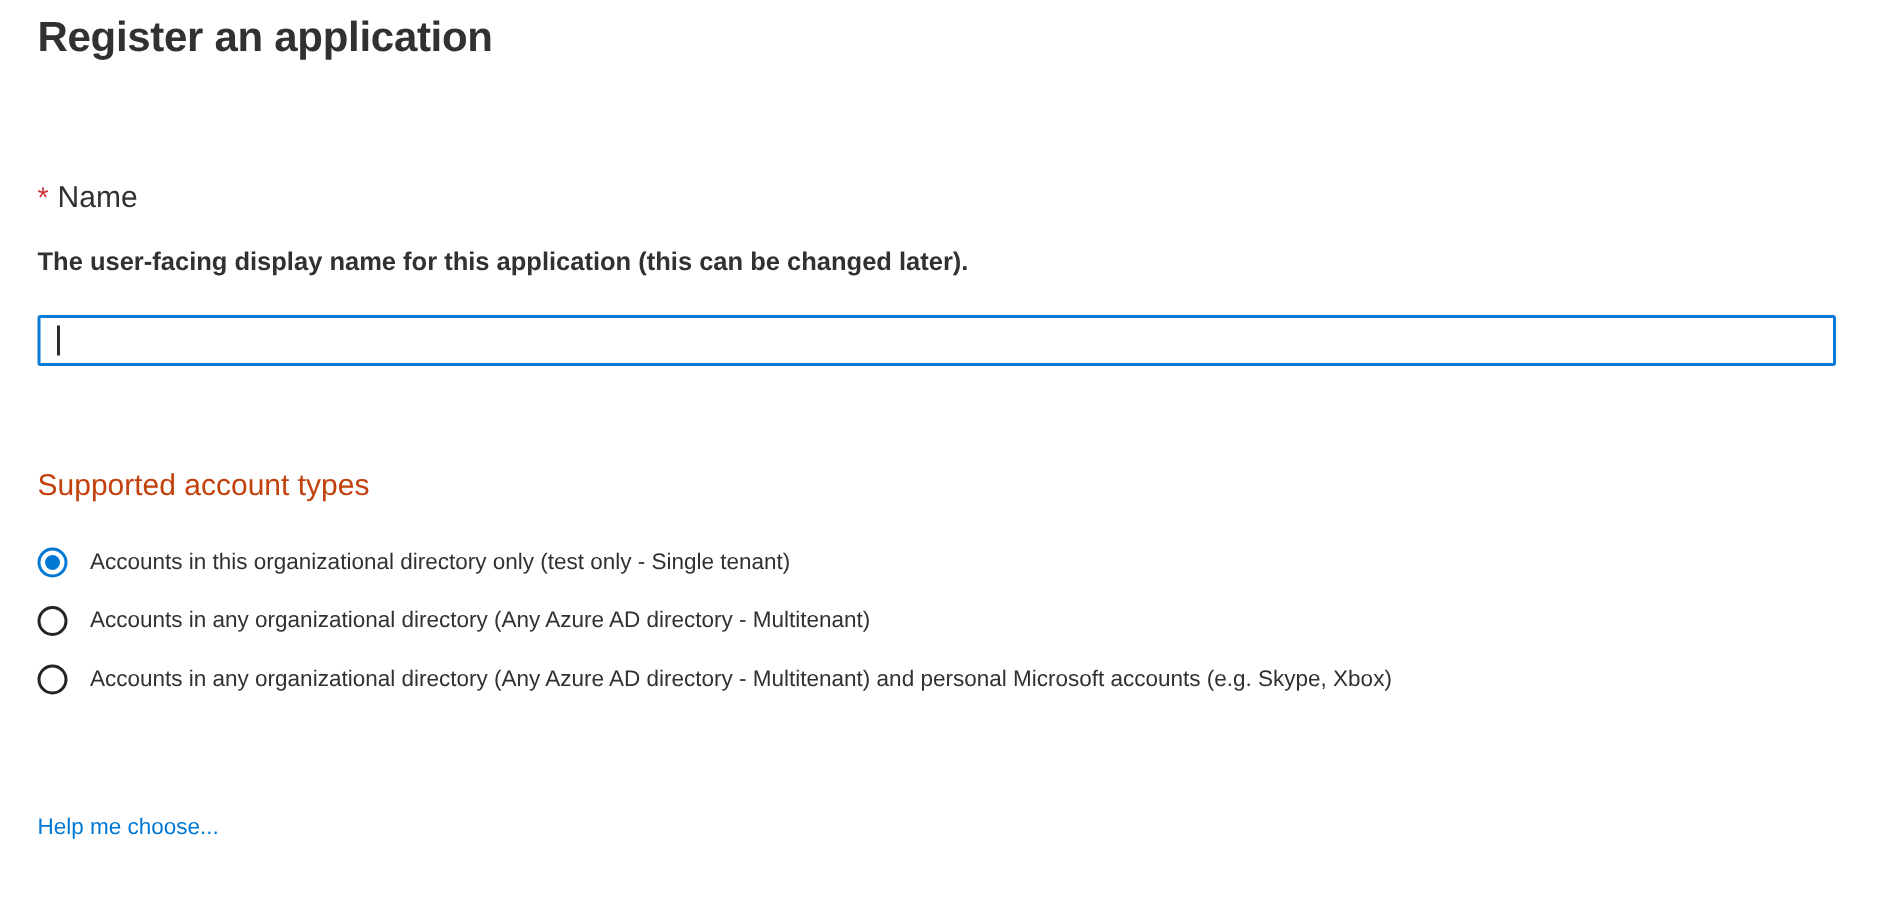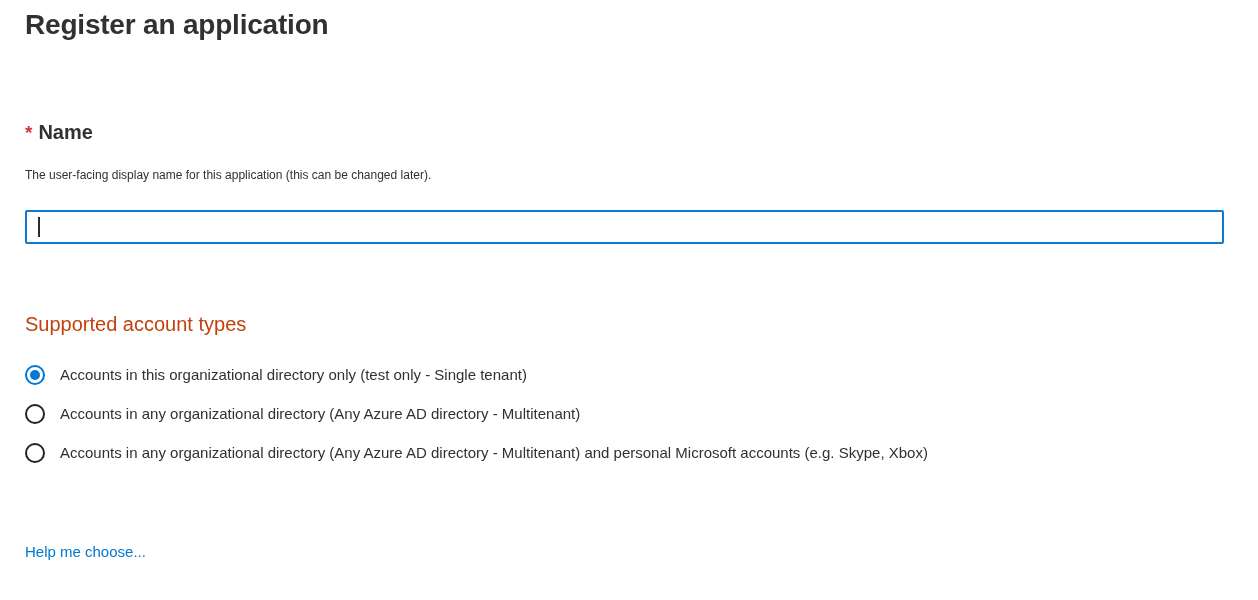--- a/index.html
+++ b/index.html
@@ -20,33 +20,34 @@
     line-height: 36px;
     font-weight: 600;
     color: #323130;
     margin: 0;
     letter-spacing: -0.2px;
   }
   .field-label {
     margin-top: 76px;
     font-size: 20px;
     line-height: 26px;
-    font-weight: 700;
+    font-weight: 400;
     color: #323130;
   }
   .required-marker {
     color: #d13438;
     margin-right: 6px;
     font-size: 19px;
   }
   .hint {
     margin-top: 19px;
-    font-size: 12px;
+    font-size: 17px;
     line-height: 20px;
     color: #323130;
+    font-weight: bold;
   }
   .input-wrap {
     position: relative;
     margin-top: 25px;
     width: 1199px;
     height: 34px;
     border: 2px solid #0c7bd8;
     border-radius: 2px;
     background: #ffffff;
   }

